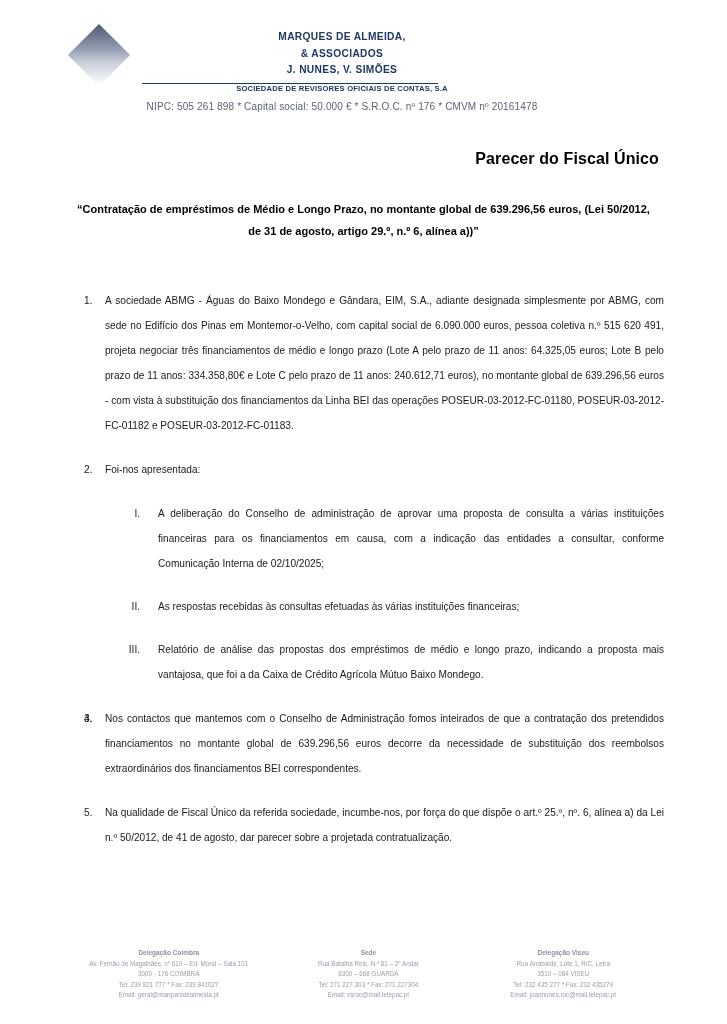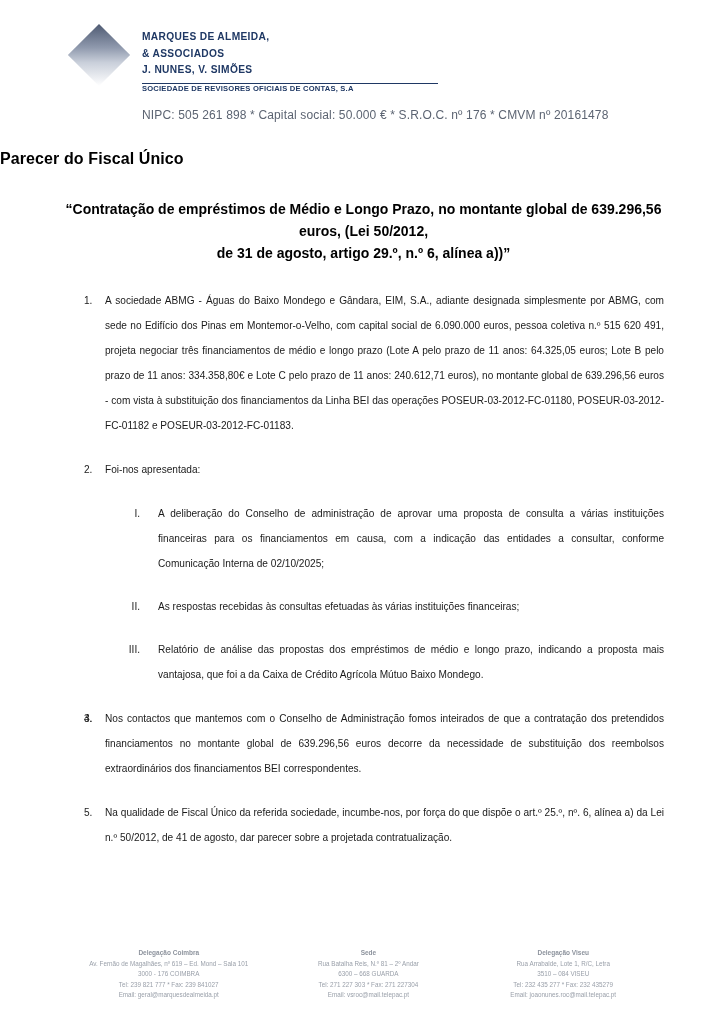--- a/index.html
+++ b/index.html
@@ -25,20 +25,21 @@
     box-sizing: border-box;
   }
 
   
   .letterhead {
     position: absolute;
     left: 0;
     top: 0;
     width: 727px;
     height: 132px;
+    text-align: center;
   }
 
   .logo-diamond {
     position: absolute;
     left: 77px;
     top: 33px;
     width: 44px;
     height: 44px;
     transform: rotate(45deg);
     background: linear-gradient(135deg, #4e5a72 0%, #8f99ad 38%, #c9cfda 62%, #ffffff 100%);
@@ -66,47 +67,47 @@
     background: #1f3864;
   }
   .firm-sub {
     font-weight: bold;
     font-size: 7.6px;
     letter-spacing: 0.2px;
     color: #1f3864;
     white-space: nowrap;
   }
   .firm-reg {
-    margin-top: 15px;
-    font-size: 12px;
+    margin-top: 8px;
+    font-size: 10px;
     letter-spacing: 0.15px;
     color: #5c6472;
     white-space: nowrap;
   }
 
   
   .doc-title {
     position: absolute;
     left: 0;
     top: 150px;
     width: 659px;
-    text-align: left;
+    text-align: right;
     font-size: 16px;
     font-weight: bold;
     color: #000000;
     letter-spacing: 0.1px;
   }
 
   .doc-subtitle {
     position: absolute;
     left: 63px;
     top: 198px;
     width: 601px;
     text-align: center;
-    font-size: 14px;
+    font-size: 11px;
     font-weight: bold;
     color: #000000;
     line-height: 22px;
   }
 
   
   .body-block {
     position: absolute;
     left: 84px;
     top: 288px;

